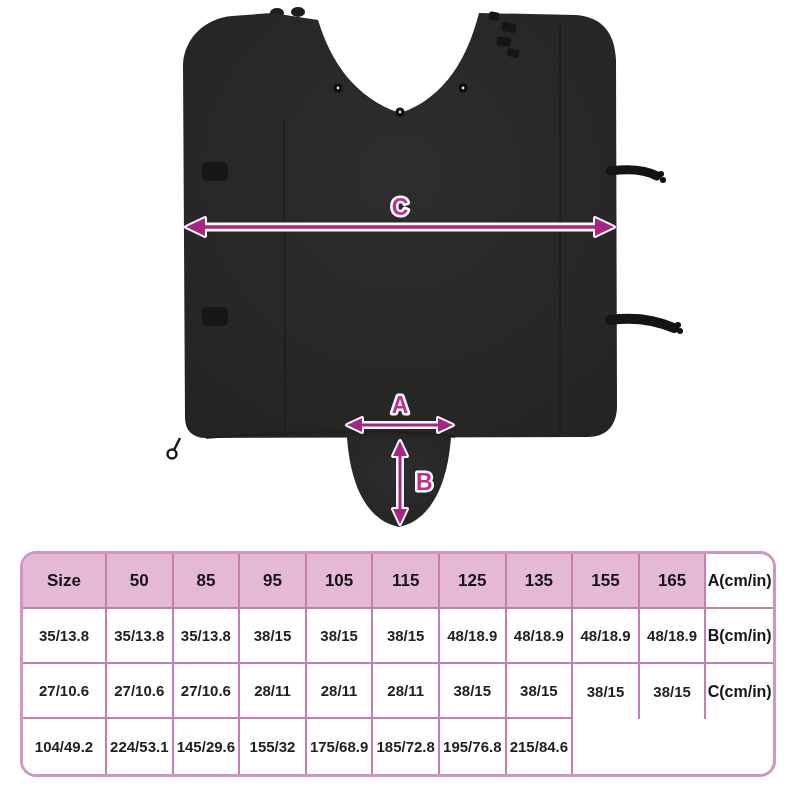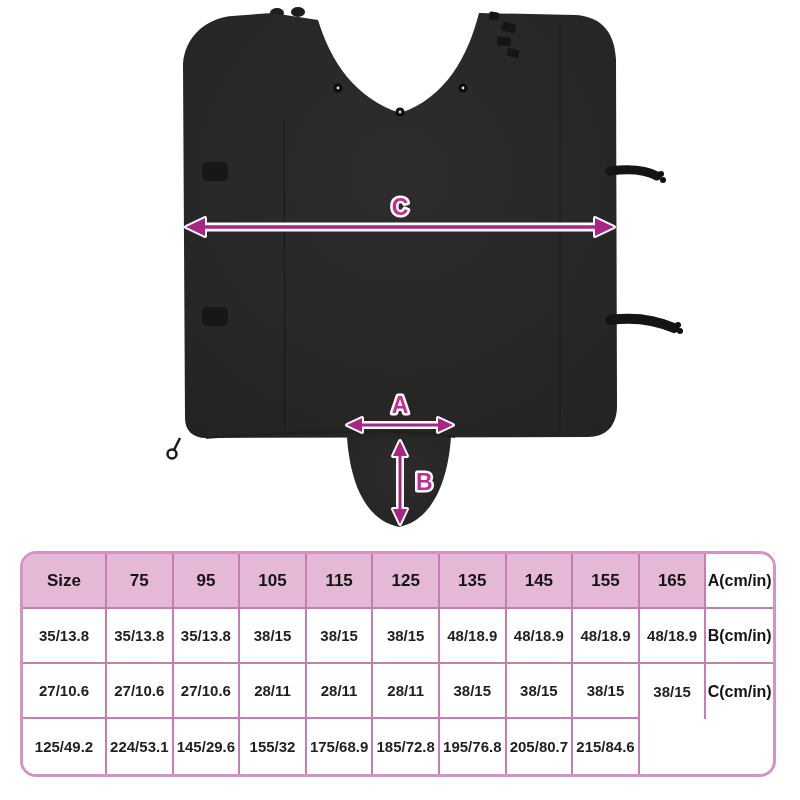--- a/index.html
+++ b/index.html
@@ -202,27 +202,27 @@
         </g>
       </g>
       <text class="dim-label-back" x="416" y="490" text-anchor="start">B</text>
       <text class="dim-label-front" x="416" y="490" text-anchor="start" fill="#c32d93">B</text>
     </svg>
   </div>
 
   <div class="size-table">
 
     <div class="cell head">Size</div>
-    <div class="cell head">75</div>
+    <div class="cell head">50</div>
+    <div class="cell head">85</div>
     <div class="cell head">95</div>
     <div class="cell head">105</div>
     <div class="cell head">115</div>
     <div class="cell head">125</div>
     <div class="cell head">135</div>
-    <div class="cell head">145</div>
     <div class="cell head">155</div>
     <div class="cell head">165</div>
 
     <div class="cell rowlabel">A(cm/in)</div>
     <div class="cell">35/13.8</div>
     <div class="cell">35/13.8</div>
     <div class="cell">35/13.8</div>
     <div class="cell">38/15</div>
     <div class="cell">38/15</div>
     <div class="cell">38/15</div>
@@ -237,23 +237,22 @@
     <div class="cell">27/10.6</div>
     <div class="cell">28/11</div>
     <div class="cell">28/11</div>
     <div class="cell">28/11</div>
     <div class="cell">38/15</div>
     <div class="cell">38/15</div>
     <div class="cell">38/15</div>
     <div class="cell">38/15</div>
 
     <div class="cell rowlabel">C(cm/in)</div>
-    <div class="cell">125/49.2</div>
+    <div class="cell">104/49.2</div>
     <div class="cell">224/53.1</div>
     <div class="cell">145/29.6</div>
     <div class="cell">155/32</div>
     <div class="cell">175/68.9</div>
     <div class="cell">185/72.8</div>
     <div class="cell">195/76.8</div>
-    <div class="cell">205/80.7</div>
     <div class="cell">215/84.6</div>
   </div>
 </div>
 
 </body></html>

